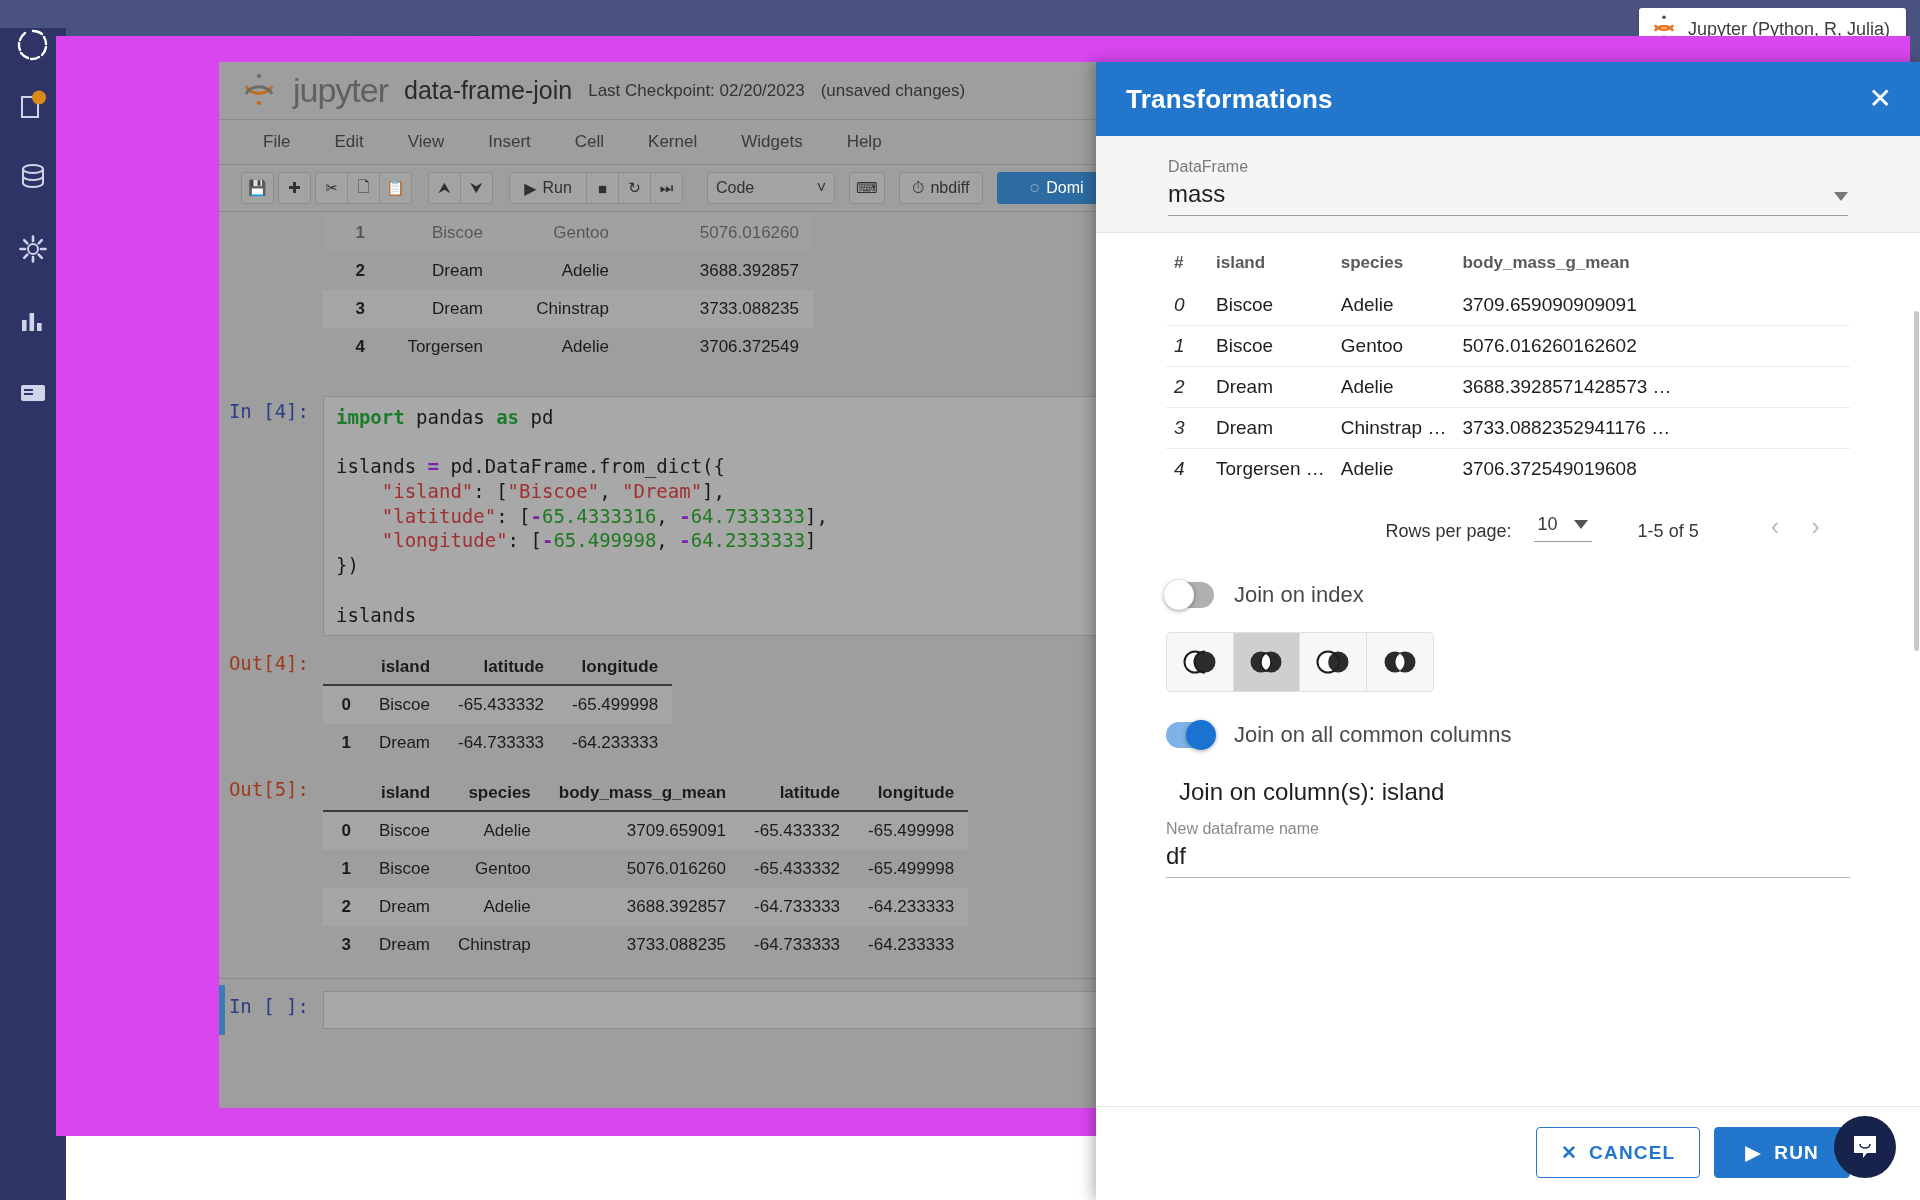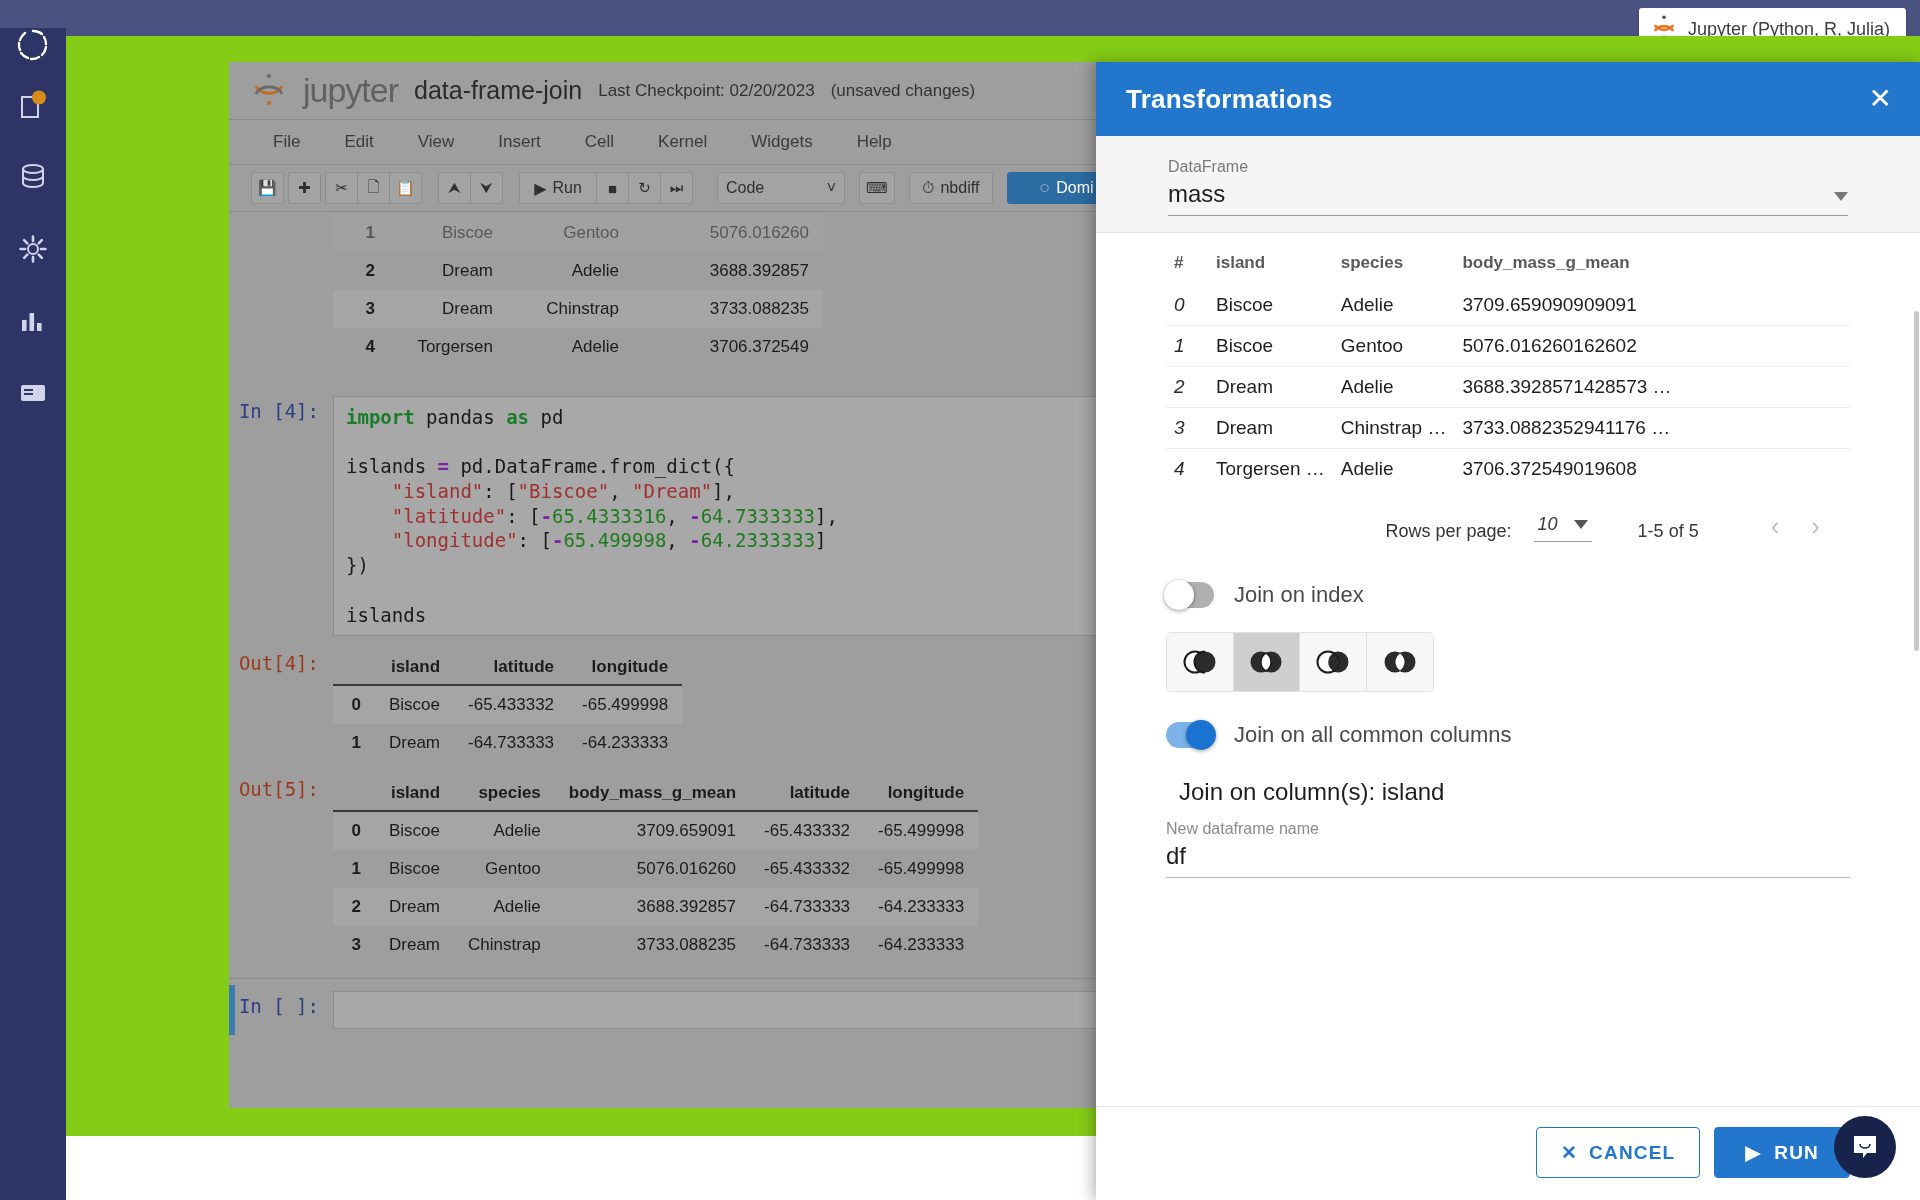--- a/index.html
+++ b/index.html
@@ -40,22 +40,22 @@
     position: absolute; top: 62px; left: 0; width: 66px; height: 1138px;
     background: #2e3566;
     display: flex; flex-direction: column; align-items: center;
     padding-top: 24px; gap: 30px;
   }
   .rail-item { width: 48px; height: 42px; display: flex; align-items: center;
                justify-content: center; position: relative; }
 
   
   #nb-wrap {
-    position: absolute; top: 36px; left: 66px; width: 1854px; height: 1100px;
-    background: #84cc16; overflow: hidden;
+    position: absolute; top: 36px; left: 56px; width: 1854px; height: 1100px;
+    background: #d946ef; overflow: hidden;
   }
   #nb {
     position: absolute; top: 26px; left: 163px; width: 1691px; bottom: 28px;
     background: #9e9e9e; overflow: hidden;
   }
   #nb-header {
     height: 58px; display: flex; align-items: center; gap: 16px;
     padding-left: 22px; border-bottom: 1px solid #8a8a8a;
   }
   .jlogo-txt { font-size: 34px; color: #616161; letter-spacing: -1px; }
@@ -177,21 +177,21 @@
   .col-island { width: 120px; }
   .col-species { width: 118px; }
 
   #pager {
     display: flex; align-items: flex-end; justify-content: flex-end;
     gap: 0; padding: 22px 84px 4px 0; font-size: 18px; color: #3a3a3a;
   }
   #pager .rpp-label { color: #333; }
   #rpp-select {
     display: flex; align-items: center; gap: 16px;
-    border-bottom: 1px solid #9a9a9a; padding: 0 4px 6px 4px; margin: 0 46px 0 22px; font-style: italic;
+    border-bottom: 1px solid #9a9a9a; padding: 0 4px 6px 4px; margin: 0 46px 0 22px;
   }
   #rpp-select .caret { margin-bottom: 1px; border-top-color: #555; }
   #pg-range { margin-right: 56px; }
   .pg-arrow { font-size: 26px; color: #bdbdbd; padding: 0 16px; }
 
   #form { padding: 10px 70px 0 70px; }
   .field { margin-bottom: 26px; }
   .field .fld-label { font-size: 16px; color: #8a8a8a; }
   .field .fld-value-row { border-bottom: 1px solid #b5b5b5; }
 

